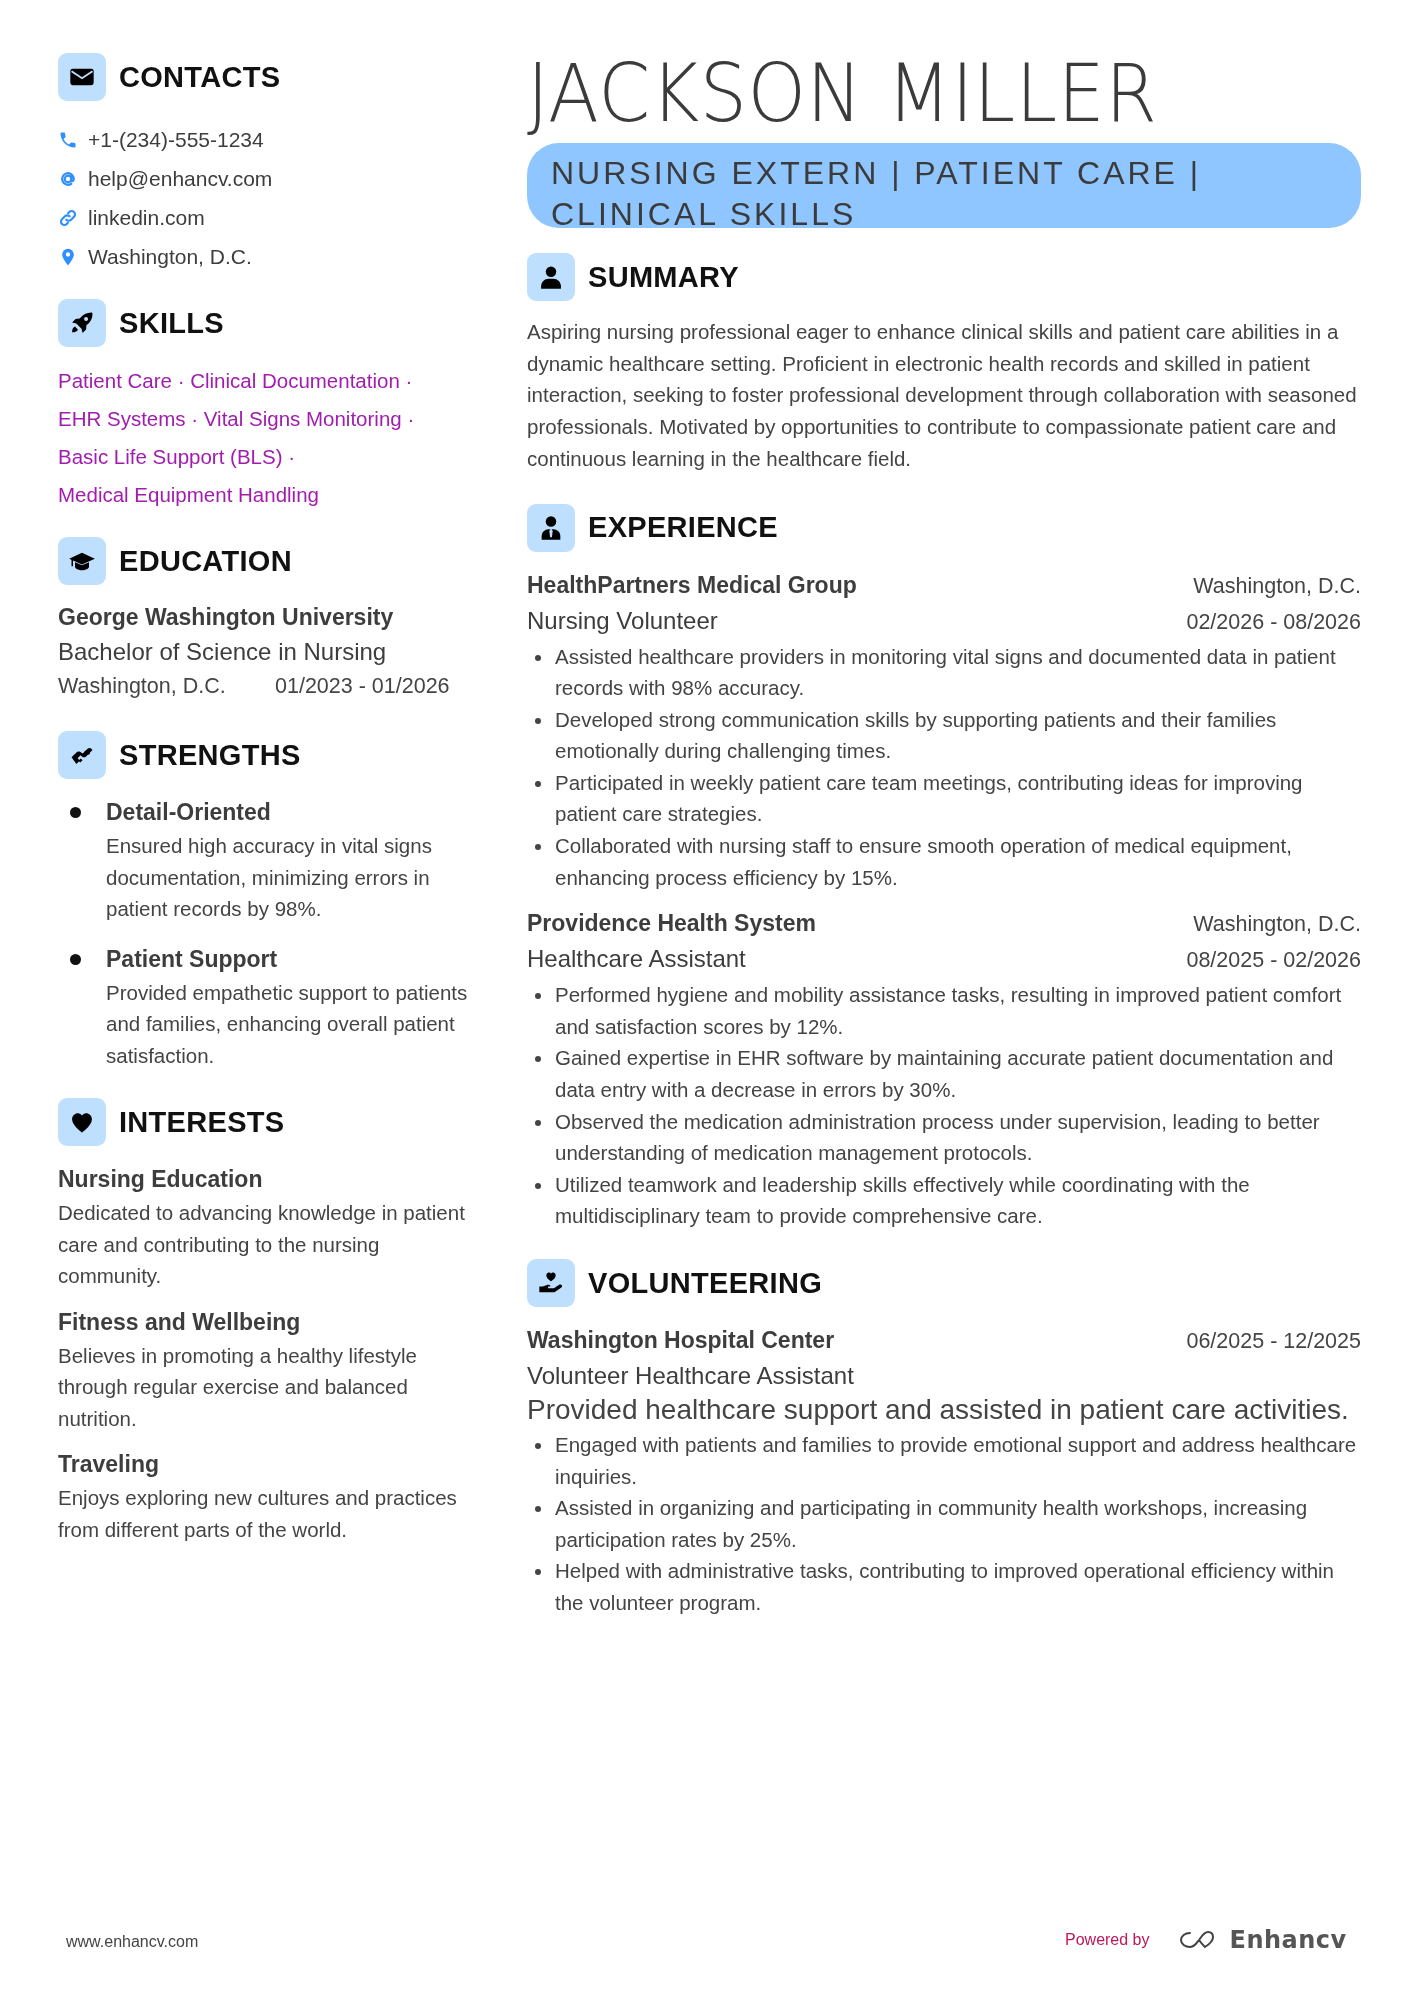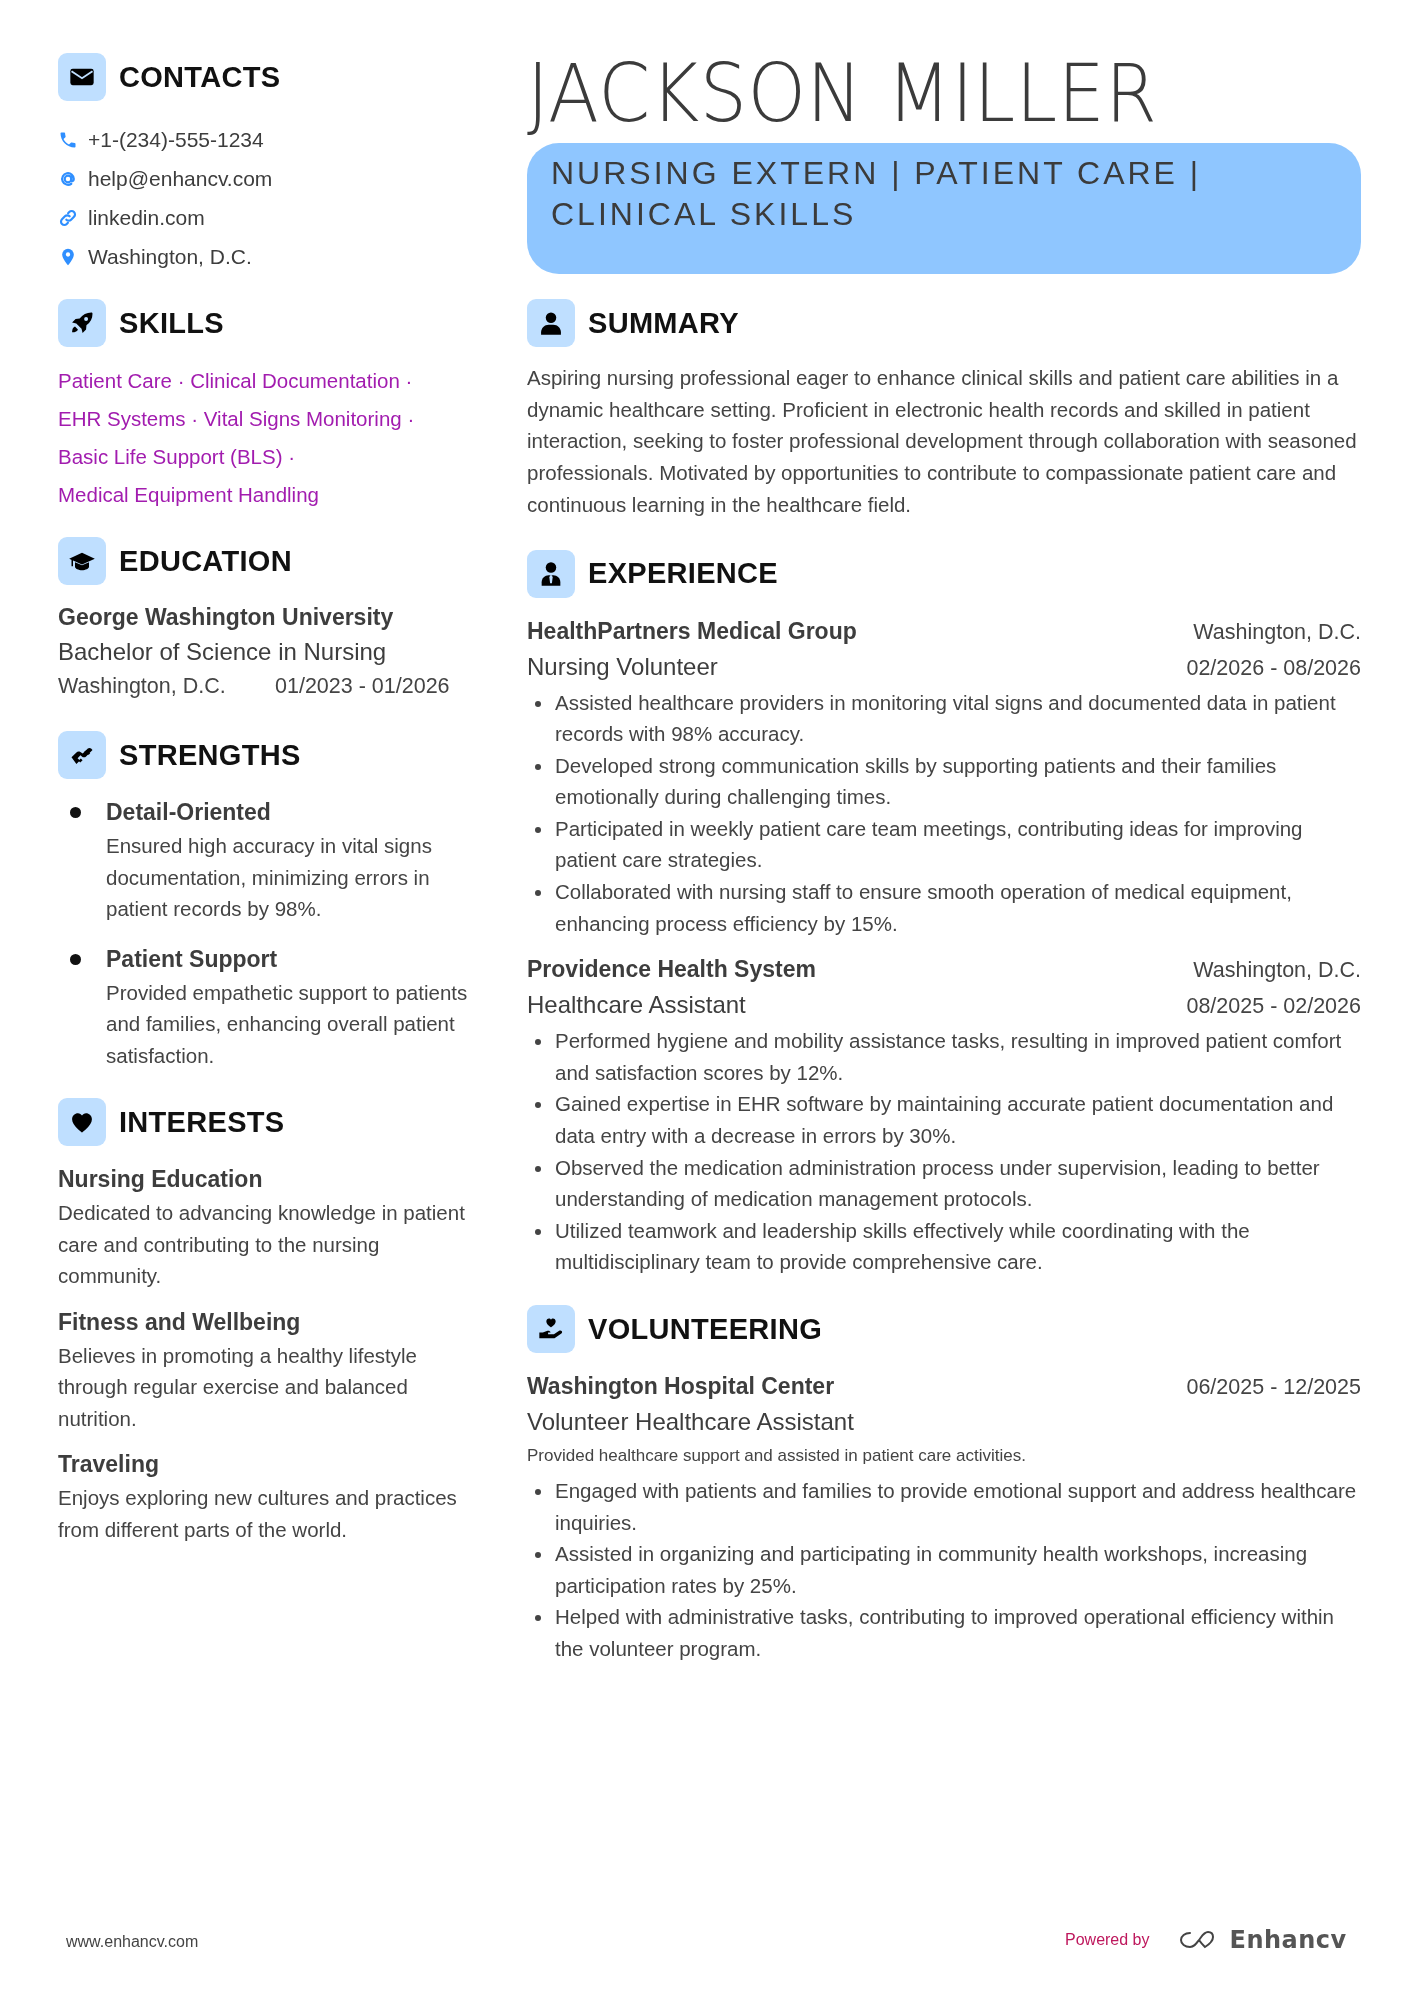--- a/index.html
+++ b/index.html
@@ -34,32 +34,32 @@
     .strength-title { font-size: 23px; font-weight: 700; color: #3d3d3d; line-height: 36px; }
     .strength-desc { font-size: 20.5px; line-height: 31.5px; color: #444; }
 
     
     .interest { margin-bottom: 12px; }
     .interest-title { font-size: 23px; font-weight: 700; color: #3d3d3d; line-height: 36px; }
     .interest-desc { font-size: 20.5px; line-height: 31.5px; color: #444; }
 
     
     .name { font-family: "DejaVu Sans", sans-serif; font-weight: 300; font-size: 80px; color: #3b3b3b; letter-spacing: 0.5px; line-height: 92px; transform: scaleX(0.93); transform-origin: left center; }
-    .headline-box { margin-top: 3px; background: #8fc6ff; border-radius: 32px; padding: 10px 24px 12px 24px; height: 131px; }
+    .headline-box { margin-top: 3px; background: #8fc6ff; border-radius: 32px; padding: 10px 24px 12px 24px; height: 85px; }
     .headline { font-size: 32px; color: #3b3b3b; letter-spacing: 3px; line-height: 41px; font-weight: 500; }
 
     .summary-text { font-size: 20.5px; line-height: 31.7px; color: #444; }
 
     .job { margin-bottom: 12px; }
     .job-top { display: flex; justify-content: space-between; align-items: baseline; }
     .job-company { font-size: 23px; font-weight: 700; color: #3d3d3d; line-height: 36px; }
     .job-loc { font-size: 21.5px; color: #444; line-height: 36px; }
     .job-role { font-size: 24px; color: #3d3d3d; line-height: 34px; }
     .job-date { font-size: 21.5px; color: #444; line-height: 34px; }
-    .job-desc { font-size: 17px; color: #444; line-height: 34px; }
+    .job-desc { font-size: 28px; color: #444; line-height: 34px; }
     .bullets { list-style: none; margin-top: 2px; }
     .bullets li { position: relative; padding-left: 28px; font-size: 20.5px; line-height: 31.6px; color: #444; }
     .bullets li::before { content: ""; position: absolute; left: 8px; top: 14px; width: 6px; height: 6px; border-radius: 50%; background: #444; }
 
     
     .footer-left { position: absolute; left: 66px; top: 1933px; font-size: 16px; color: #444; }
     .footer-right { position: absolute; left: 1065px; top: 1926px; display: flex; align-items: center; }
     .footer-right .powered { font-size: 16px; color: #be185d; margin-right: 26px; }
     .footer-right svg { width: 46px; height: 26px; margin-right: 8px; }
     .footer-right .brand { font-size: 24px; color: #555; font-family: "DejaVu Sans", sans-serif; font-weight: 700; letter-spacing: 0.5px; }

